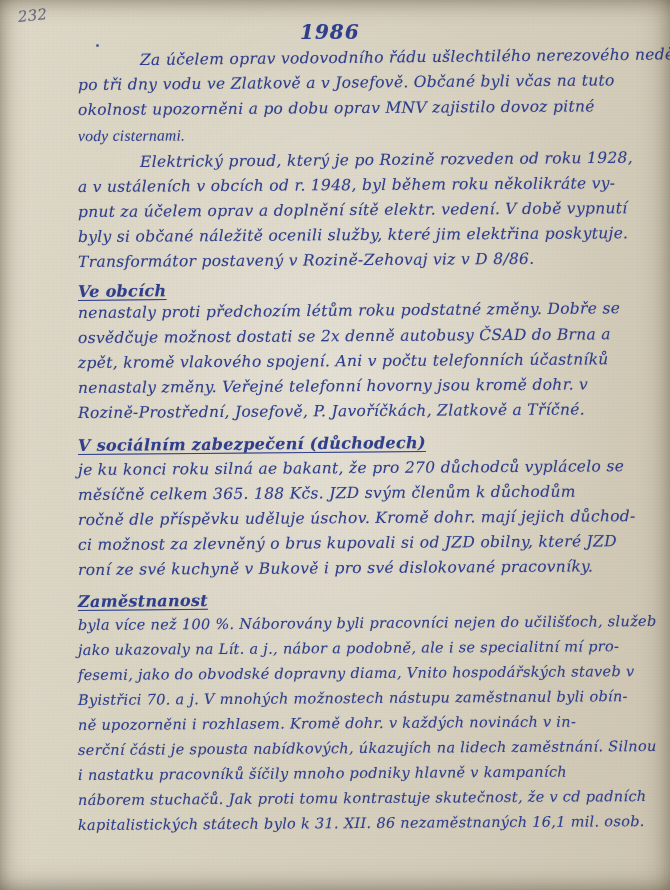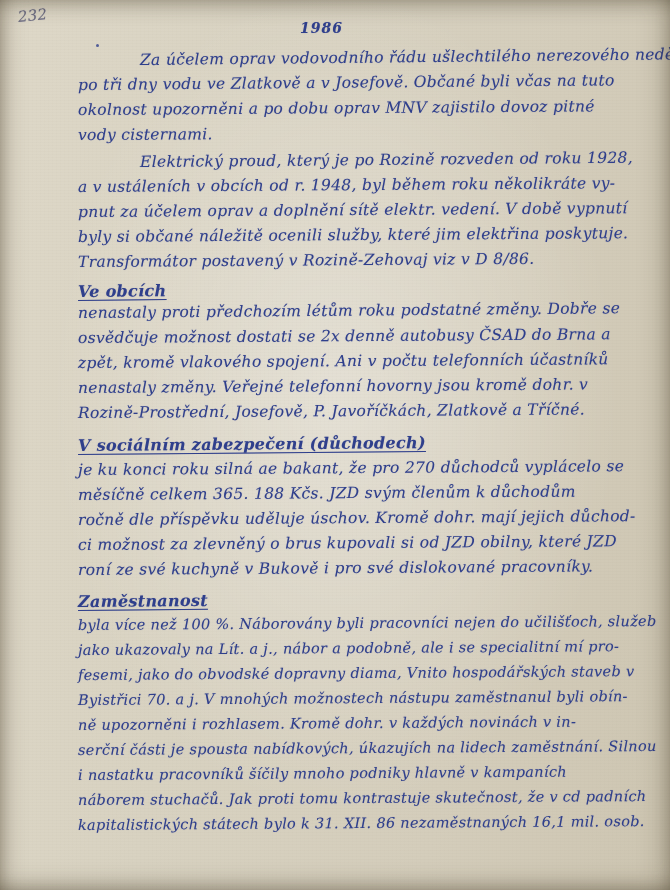--- a/index.html
+++ b/index.html
@@ -59,21 +59,21 @@
     top: 8px;
     font-size: 15px;
     color: #4a4a6a;
     transform: rotate(-6deg);
     opacity: 0.75;
   }
 
   .year-heading {
     left: 300px;
     top: 20px;
-    font-size: 14px;
+    font-size: 20px;
     letter-spacing: 1px;
     font-weight: 600;
   }
 
   .line {
     font-size: 15.5px;
     line-height: 1;
   }
 
   .section-head {
@@ -103,21 +103,21 @@
 
   <div class="ink page-number">232</div>
 
   <div class="ink year-heading">1986</div>
 
   <div class="sig-dot"></div>
 
   <div class="ink line" style="left:140px; top:53px; transform: rotate(-0.6deg);">Za účelem oprav vodovodního řádu ušlechtilého nerezového nedělalo</div>
   <div class="ink line" style="left:78px; top:78px; transform: rotate(-0.5deg);">po tři dny vodu ve Zlatkově a v Josefově. Občané byli včas na tuto</div>
   <div class="ink line" style="left:78px; top:103px; transform: rotate(-0.4deg);">okolnost upozorněni a po dobu oprav MNV zajistilo dovoz pitné</div>
-  <div class="ink line" style="left:78px; top:128px; transform: rotate(-0.3deg);">vody cisternami.</div>
+  <div class="ink line" style="left:78px; top:128px; transform: rotate(-0.3deg); font-family: Liberation Serif, serif;">vody cisternami.</div>
 
   <div class="ink line" style="left:140px; top:155px; transform: rotate(-0.5deg);">Elektrický proud, který je po Rozině rozveden od roku 1928,</div>
   <div class="ink line" style="left:78px; top:180px; transform: rotate(-0.4deg);">a v ustáleních v obcích od r. 1948, byl během roku několikráte vy-</div>
   <div class="ink line" style="left:78px; top:205px; transform: rotate(-0.4deg);">pnut za účelem oprav a doplnění sítě elektr. vedení. V době vypnutí</div>
   <div class="ink line" style="left:78px; top:230px; transform: rotate(-0.4deg);">byly si občané náležitě ocenili služby, které jim elektřina poskytuje.</div>
   <div class="ink line" style="left:78px; top:255px; transform: rotate(-0.4deg);">Transformátor postavený v Rozině-Zehovaj viz v D 8/86.</div>
 
   <div class="ink section-head" style="left:78px; top:282px; transform: rotate(-0.6deg);">Ve obcích</div>
   <div class="ink line" style="left:78px; top:306px; transform: rotate(-0.5deg);">nenastaly proti předchozím létům roku podstatné změny. Dobře se</div>
   <div class="ink line" style="left:78px; top:331px; transform: rotate(-0.4deg);">osvědčuje možnost dostati se 2x denně autobusy ČSAD do Brna a</div>

